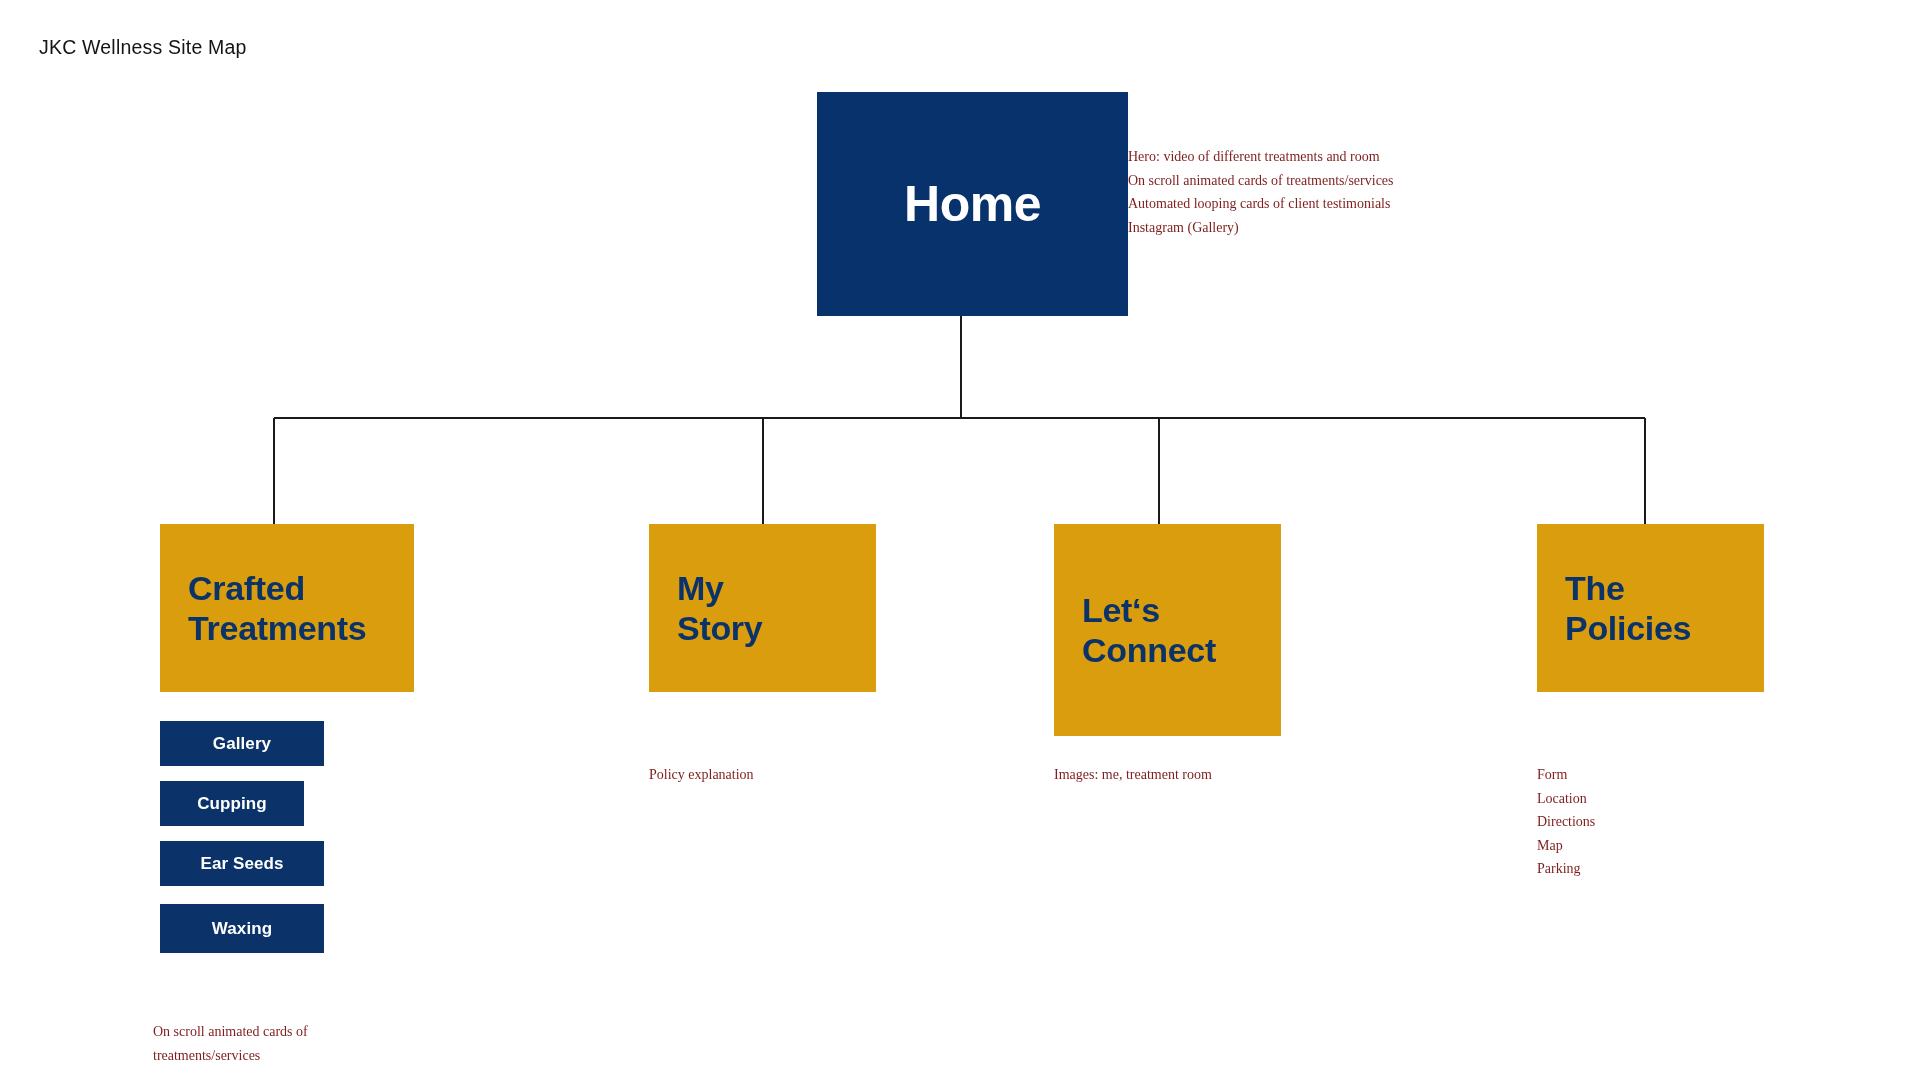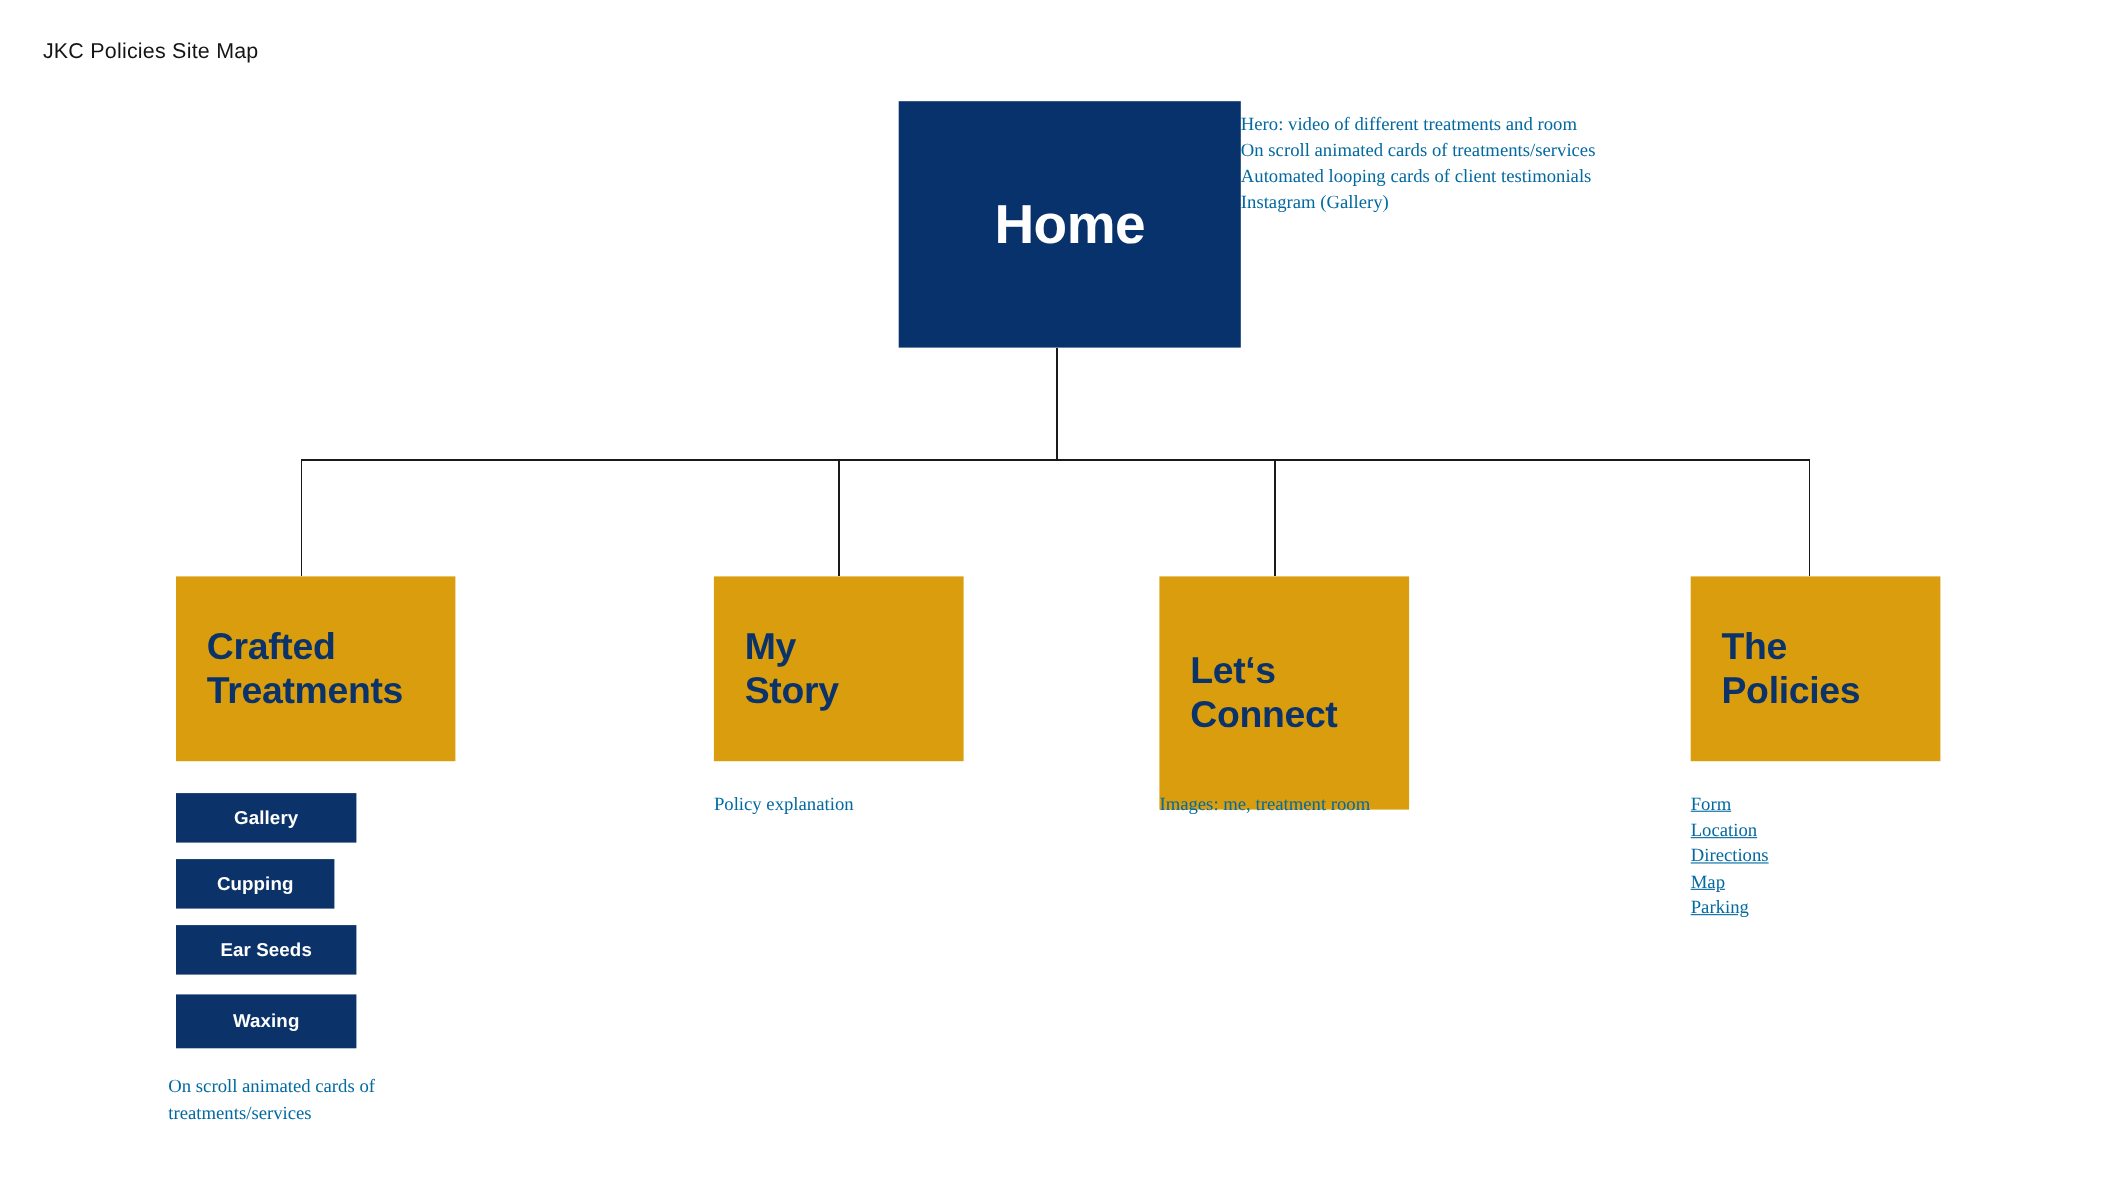--- a/index.html
+++ b/index.html
@@ -97,32 +97,33 @@
     font-weight: bold;
     font-size: 17px;
     letter-spacing: 0.1px;
     text-align: center;
   }
 
   
   .note {
     position: absolute;
     font-family: "Liberation Serif", serif;
-    font-size: 17px;
+    font-size: 14px;
     line-height: 23.5px;
-    color: #0369a1;
+    color: #7f1d1d;
     white-space: pre-line;
+    margin-top: 44px;
   }
 </style>
 </head>
 <body>
 
 <div id="canvas">
 
-  <div id="page-title">JKC Policies Site Map</div>
+  <div id="page-title">JKC Wellness Site Map</div>
 
   <svg id="connectors" viewBox="0 0 1920 1080" width="1920" height="1080">
 
     <line x1="961" y1="316" x2="961" y2="418"></line>
 
     <line x1="274" y1="418" x2="1645" y2="418"></line>
 
     <line x1="274" y1="418" x2="274" y2="524"></line>
     <line x1="763" y1="418" x2="763" y2="524"></line>
     <line x1="1159" y1="418" x2="1159" y2="524"></line>
@@ -167,19 +168,19 @@
   <div class="node node-section" style="left:1054px; top:524px; width:227px; height:212px;">
     <span class="node-label">Let‘s
 Connect</span>
   </div>
   <div class="note" style="left:1054px; top:719px; width:320px;">Images: me, treatment room</div>
 
   <div class="node node-section" style="left:1537px; top:524px; width:227px; height:168px;">
     <span class="node-label">The
 Policies</span>
   </div>
-  <div class="note" style="left:1537px; top:719px; width:300px;text-decoration:underline;">Form
+  <div class="note" style="left:1537px; top:719px; width:300px;">Form
 Location
 Directions
 Map
 Parking</div>
 
 </div>
 
 </body></html>

